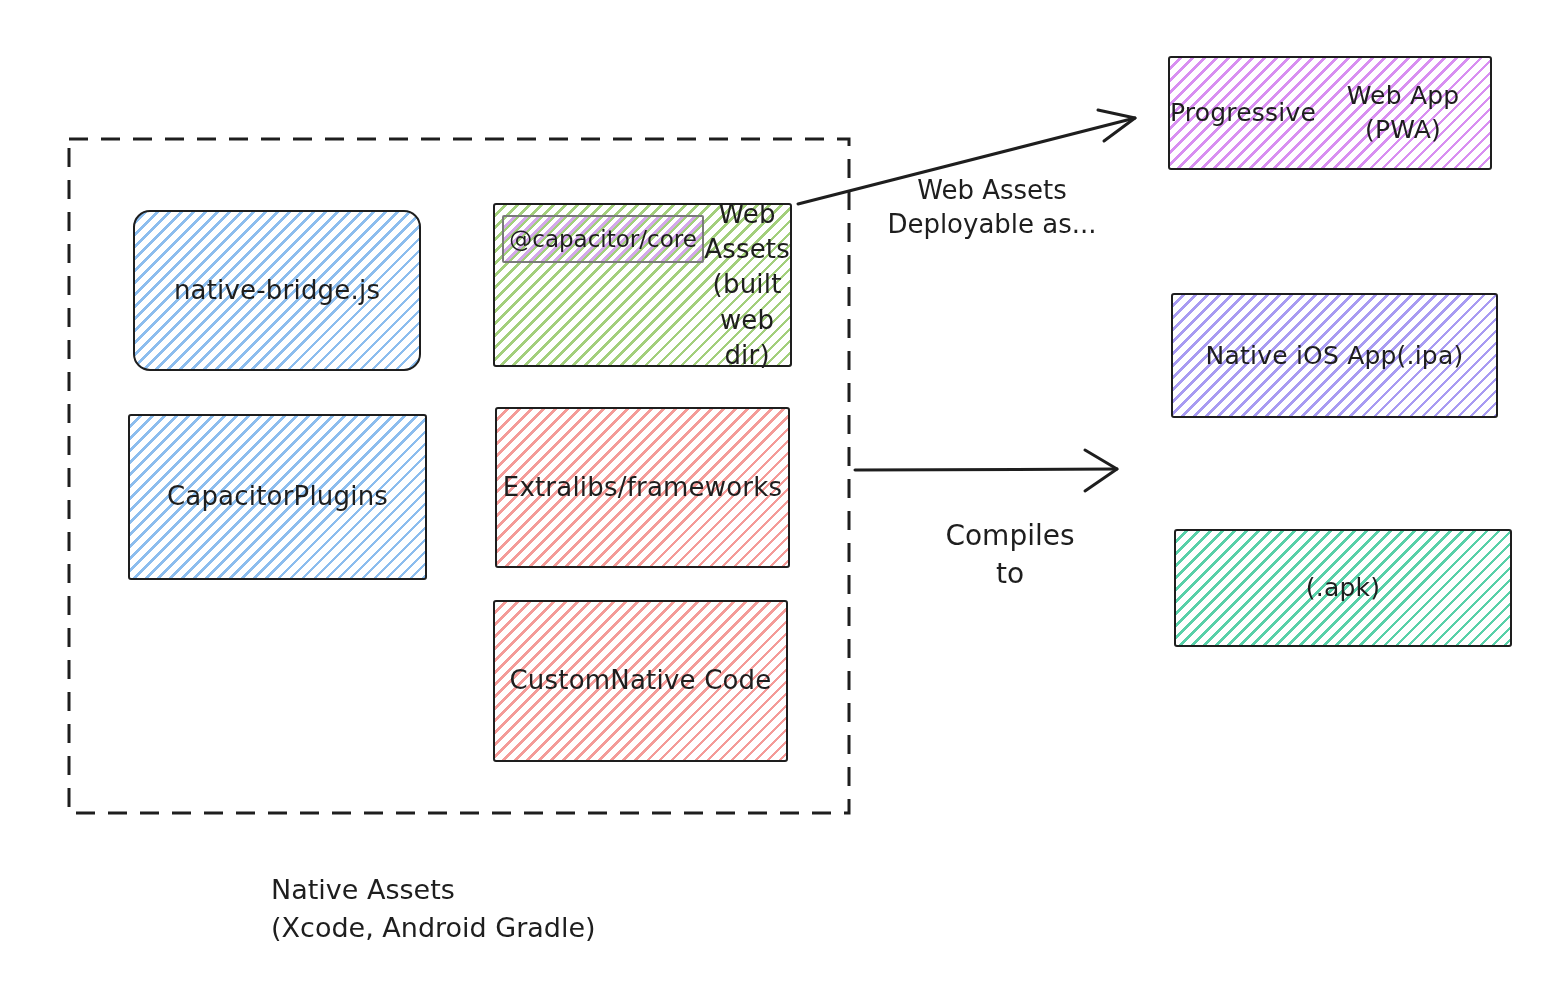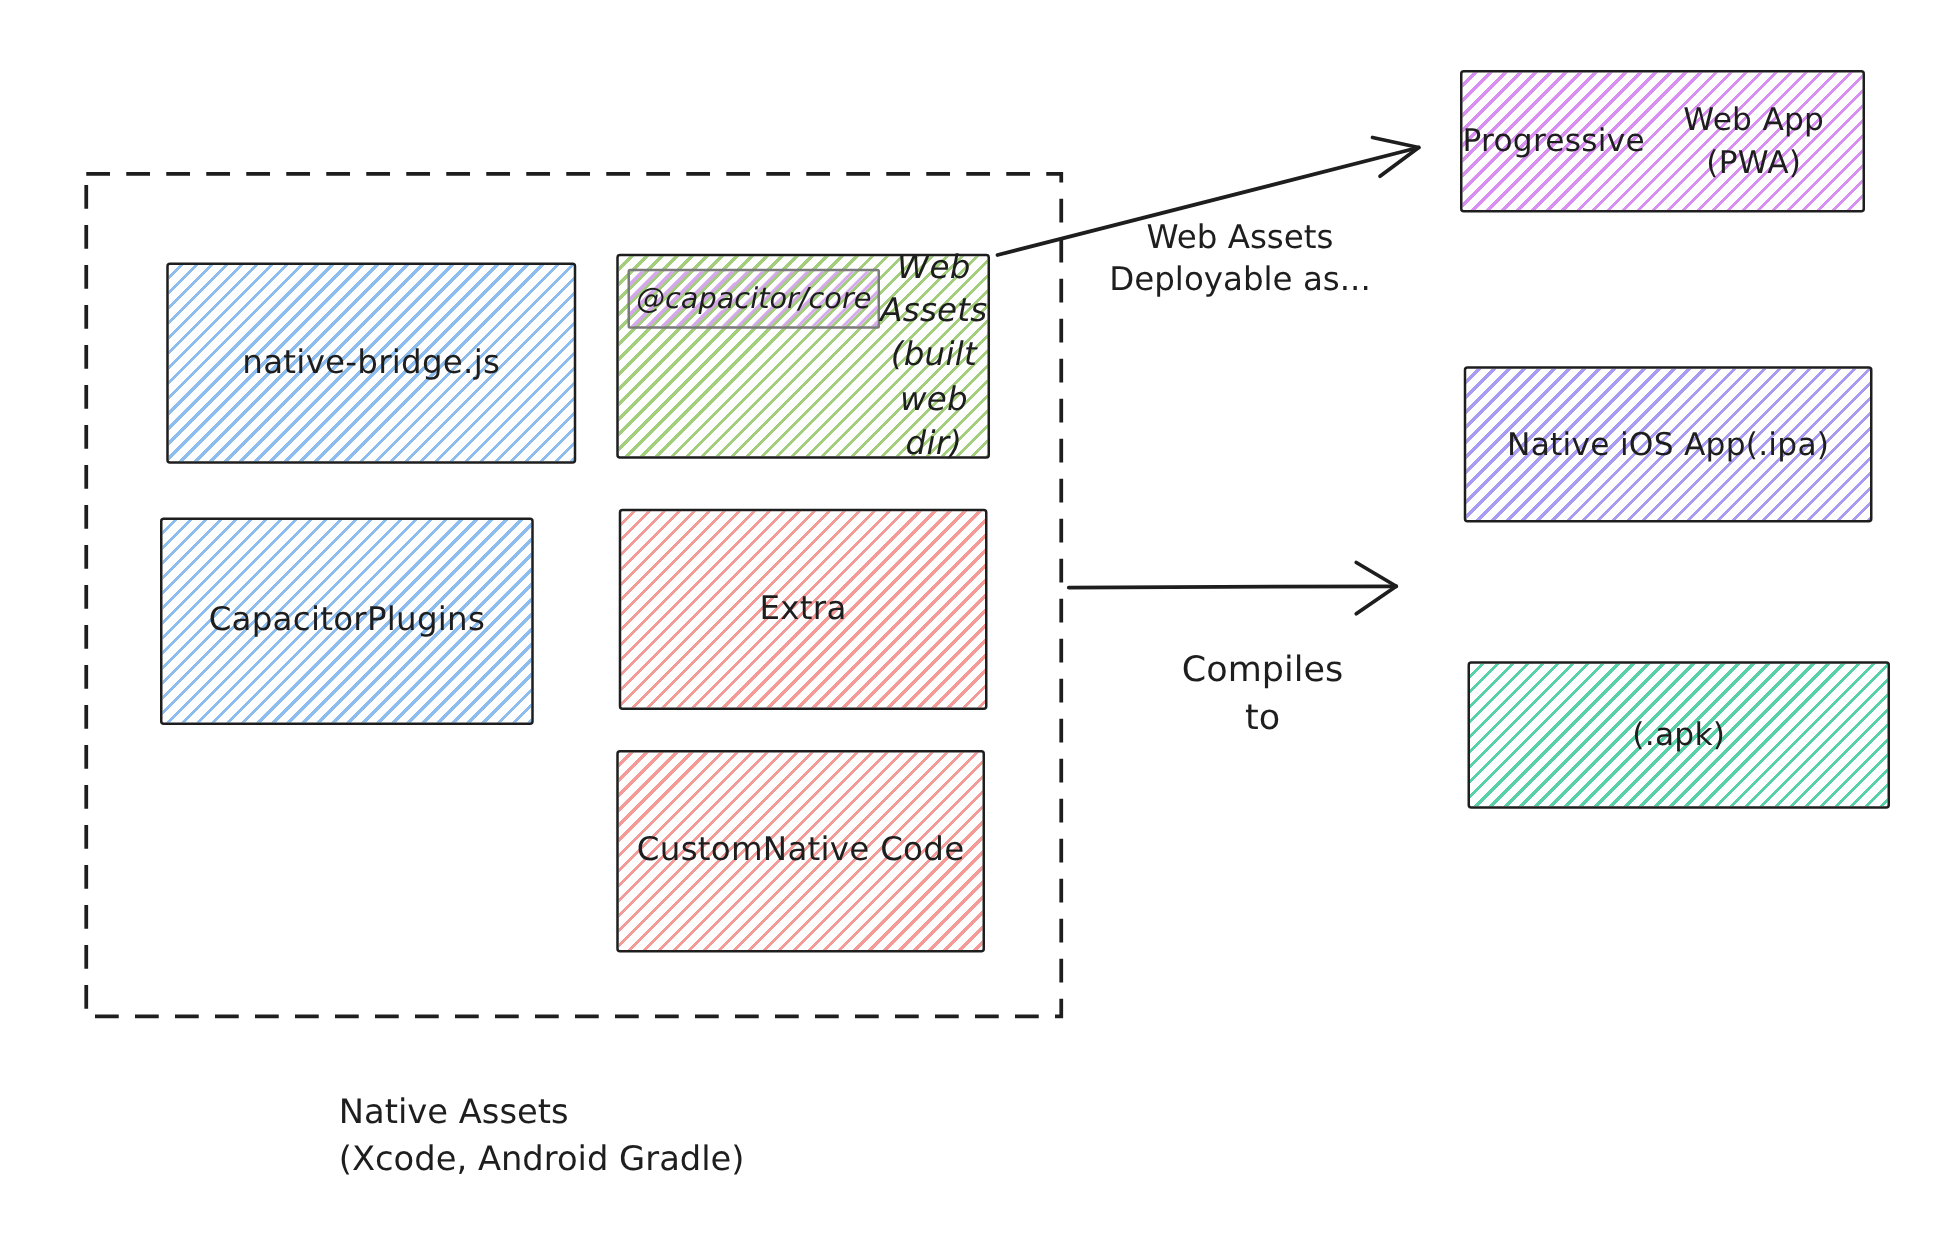--- a/index.html
+++ b/index.html
@@ -24,22 +24,22 @@
     align-items: center;
     justify-content: center;
     text-align: center;
     background: repeating-linear-gradient(135deg,
       rgba(255,255,255,0) 0px, rgba(255,255,255,0) 6px,
       var(--hatch, #ccc) 6px, var(--hatch, #ccc) 8.5px);
   }
   .box-label { font-size: 26px; line-height: 1.35; letter-spacing: 0.2px; }
   .box-label.small { font-size: 25px; }
 
-  .box-native-bridge   { left: 133px; top: 210px; width: 328px; height: 161px; }
-  .box-web-assets      { left: 493px; top: 203px; width: 299px; height: 164px; justify-content: flex-start; font-style: italic; }
+  .box-native-bridge   { left: 133px; top: 210px; width: 288px; height: 161px; border-radius: 17px; }
+  .box-web-assets      { left: 493px; top: 203px; width: 299px; height: 164px; justify-content: flex-start; }
   .box-capacitor-plugins { left: 128px; top: 414px; width: 299px; height: 166px; }
   .box-extra-libs      { left: 495px; top: 407px; width: 295px; height: 161px; }
   .box-custom-native   { left: 493px; top: 600px; width: 295px; height: 162px; }
   .box-pwa             { left: 1168px; top: 56px;  width: 324px; height: 114px; }
   .box-ios             { left: 1171px; top: 293px; width: 327px; height: 125px; }
   .box-android         { left: 1174px; top: 529px; width: 338px; height: 118px; }
 
   .core-chip {
     margin-top: 10px;
     width: 251px;
@@ -115,20 +115,21 @@
     </div>
   </div>
 
   <div class="hatch-box box-capacitor-plugins" style="--hatch: #8cbdee;">
     <div class="box-label">Capacitor</div>
     <div class="box-label">Plugins</div>
   </div>
 
   <div class="hatch-box box-extra-libs" style="--hatch: #f49b98;">
     <div class="box-label">Extra</div>
+    <div class="box-label">libs/frameworks</div>
   </div>
 
   <div class="hatch-box box-custom-native" style="--hatch: #f49b98;">
     <div class="box-label">Custom</div>
     <div class="box-label">Native Code</div>
   </div>
 
   <div class="float-label label-deploy">
     <div>Web Assets</div>
     <div>Deployable as...</div>

